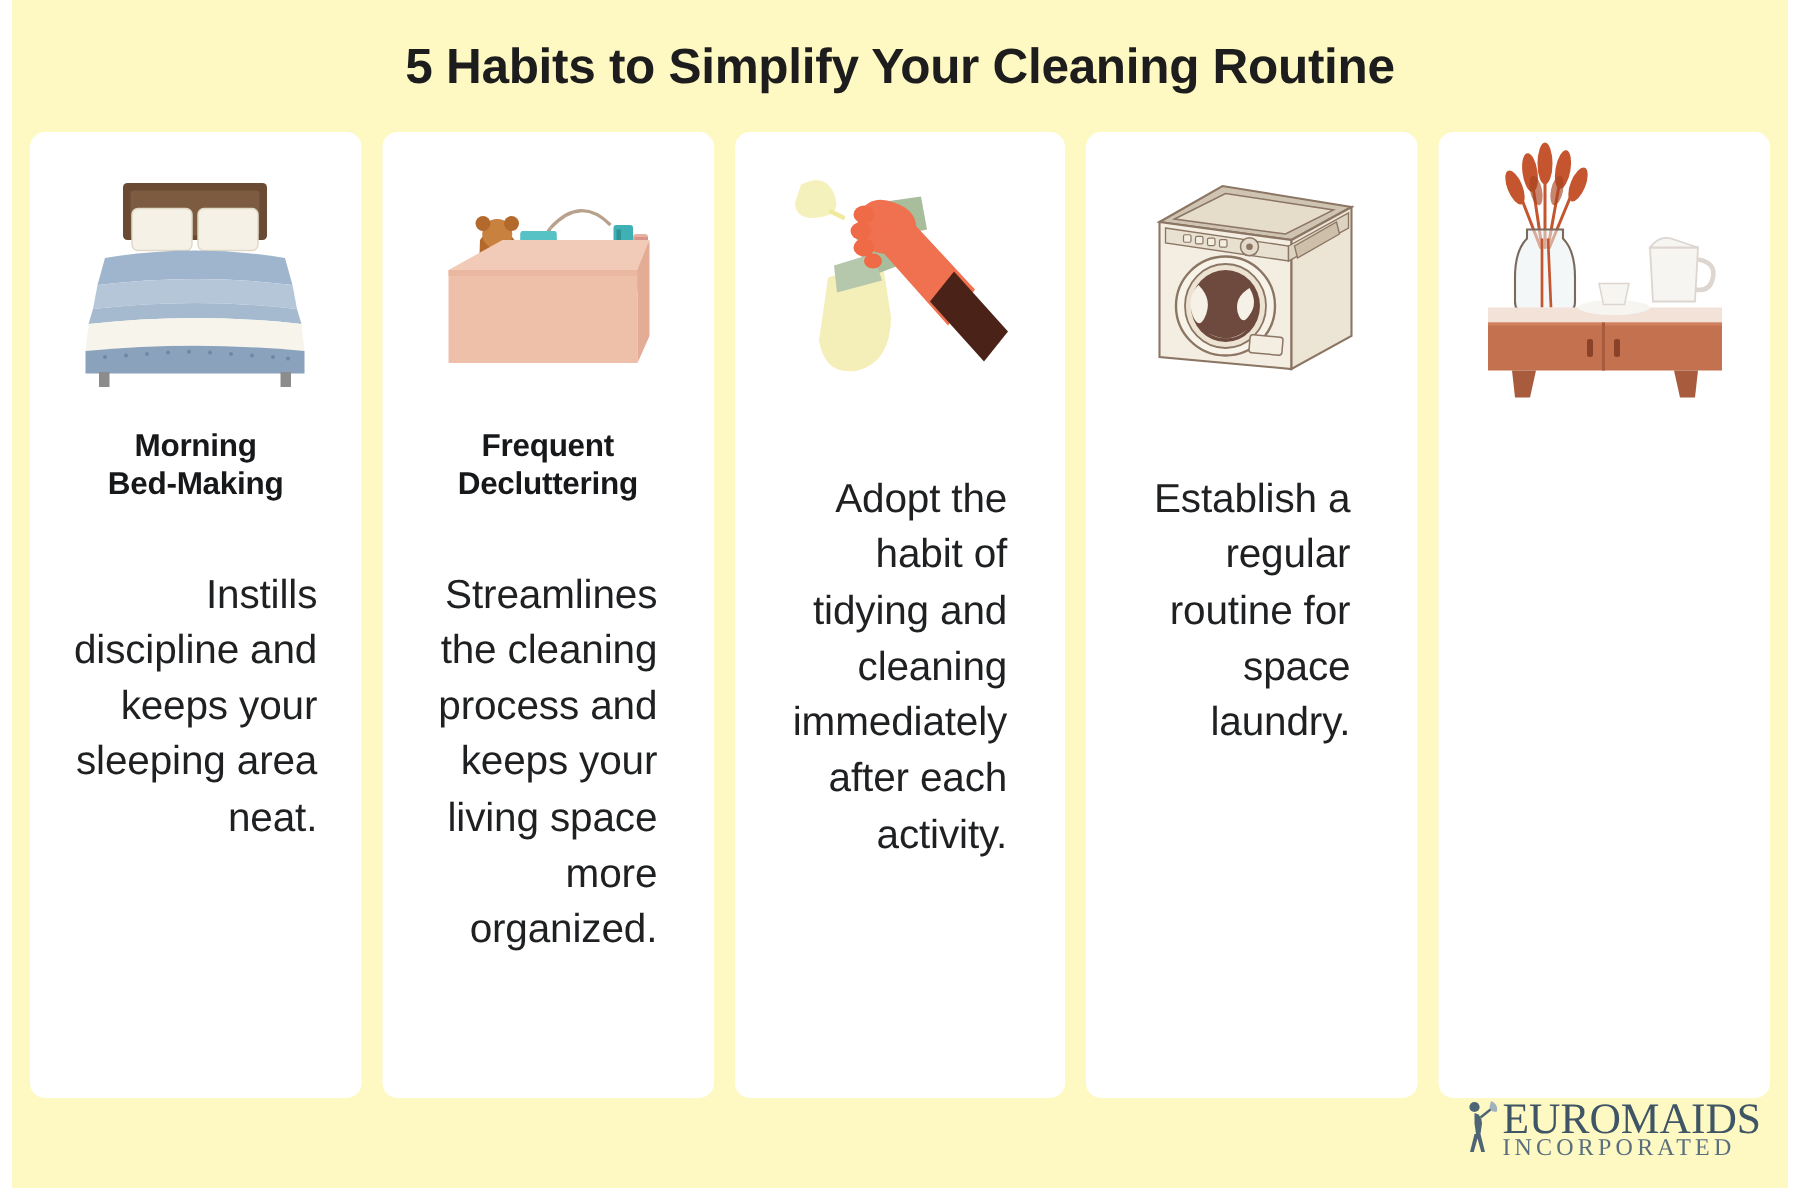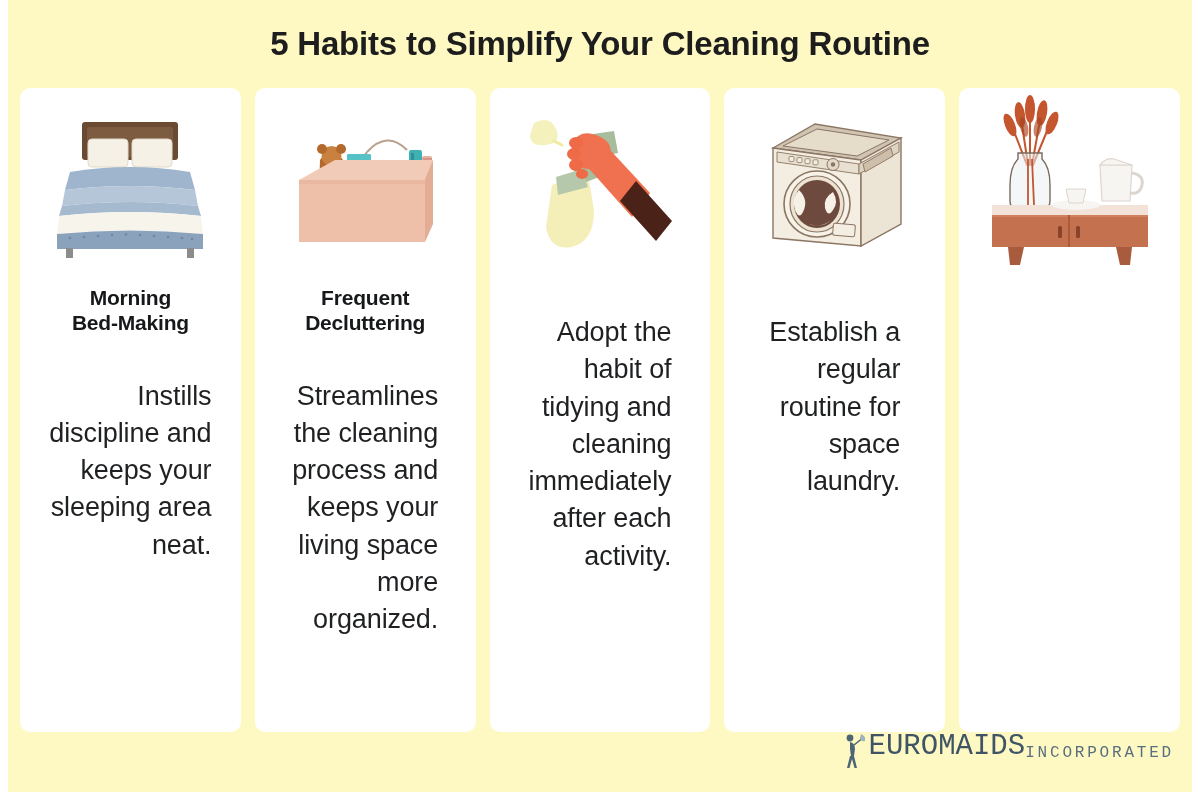--- a/index.html
+++ b/index.html
@@ -86,22 +86,22 @@
     right:26px;bottom:16px;
     height:46px;
     display:flex;align-items:center;
     z-index:6;
   }
   .logo{
     display:flex;align-items:flex-start;
   }
   .logo-mark{margin-right:2px;}
   .logo-text{
-    display:flex;align-items:flex-end;
-    font-family:Liberation Mono, monospace;
+    display:flex;flex-direction:column;align-items:flex-start;
+    font-family:Liberation Serif, serif;
     line-height:1;
   }
   .logo-main{
     font-size:29px;
     font-weight:400;
     color:#3f5566;
     letter-spacing:0px;
   }
   .logo-sub{
     font-size:16px;

